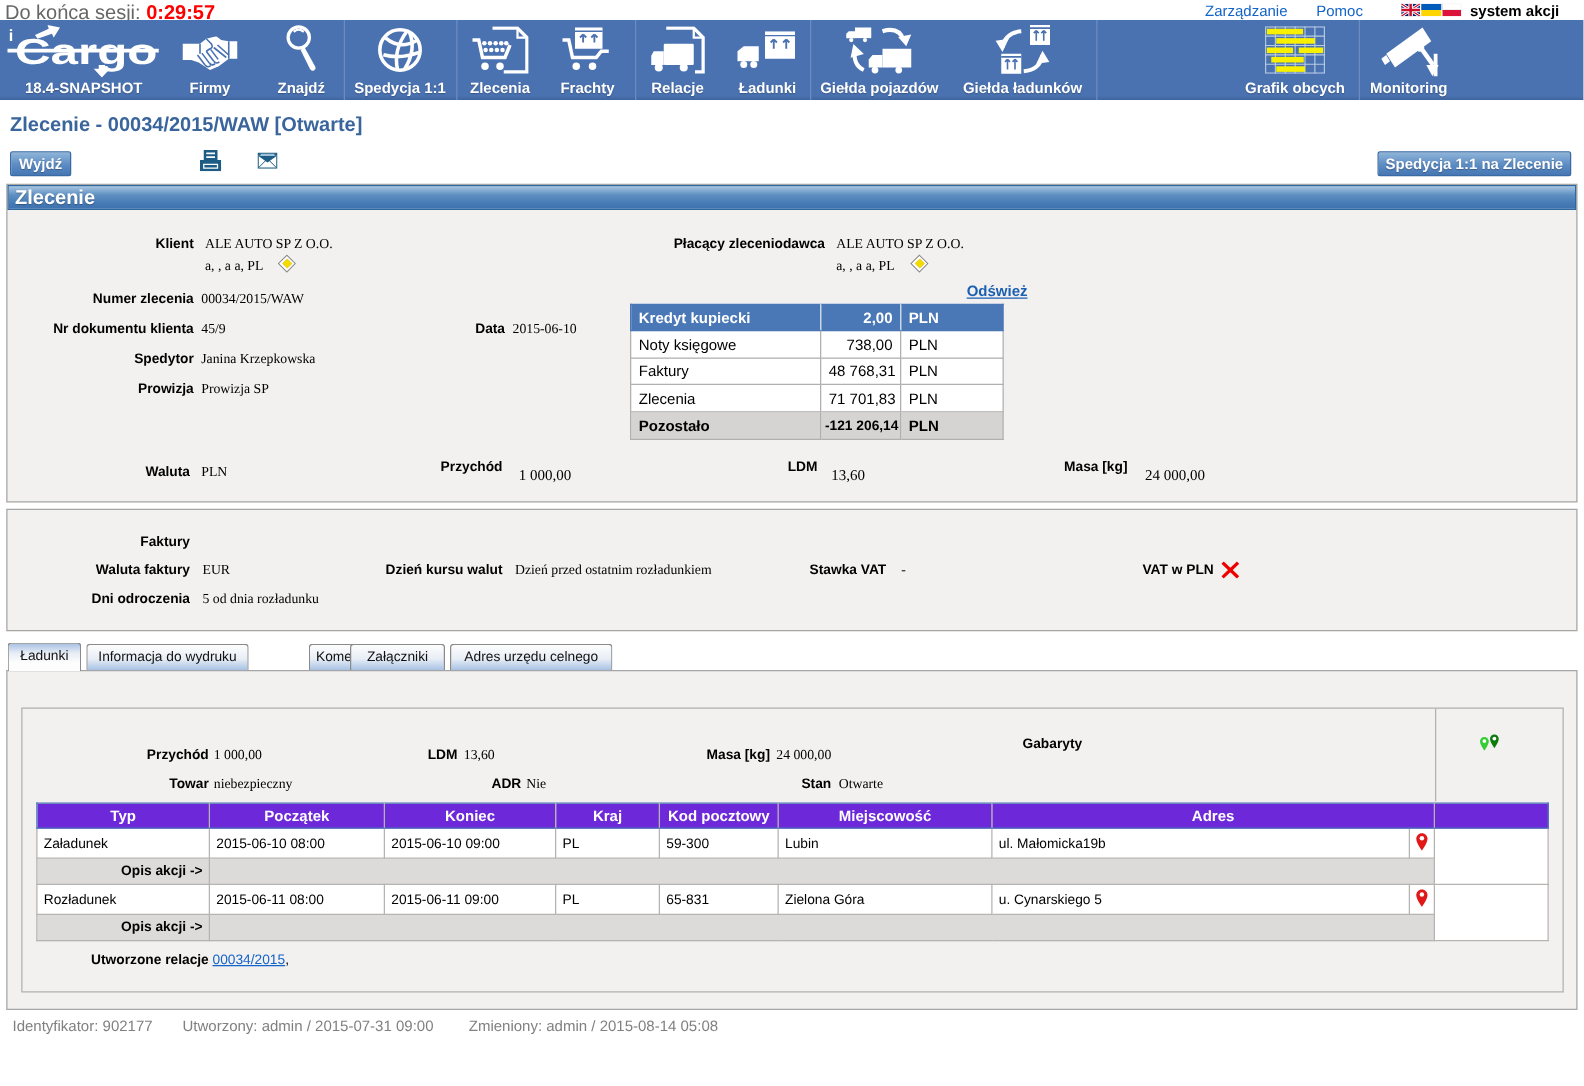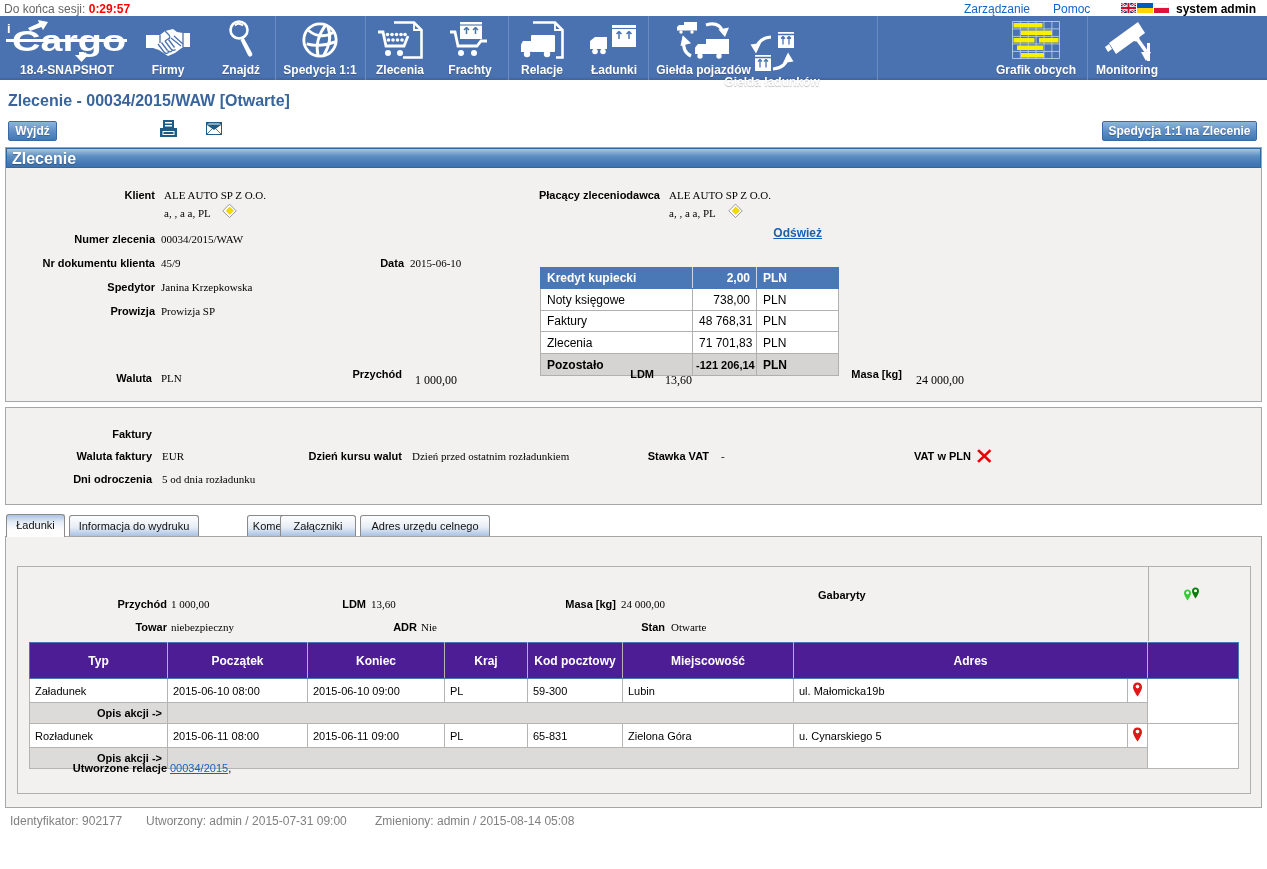--- a/index.html
+++ b/index.html
@@ -3,57 +3,57 @@
 <meta charset="utf-8">
 <style>
 * { margin:0; padding:0; box-sizing:border-box; }
 html,body { background:#fff; }
 body { font-family:"Liberation Sans", sans-serif; font-size:11px; color:#000; }
 #page { position:relative; width:1267px; height:869px; overflow:hidden; background:#fff; }
 .abs { position:absolute; }
 .lbl { font-weight:bold; white-space:nowrap; }
 .val { white-space:nowrap;font-family:Liberation Serif, serif; }
 .r { text-align:right; }
-#sess { position:absolute; left:4px; top:2px; font-size:12px; color:#666; }
+#sess { position:absolute; left:4px; top:2px; font-size:16px; color:#666; }
 #sess b { color:#f00; }
 .toplink { position:absolute; top:2px; font-size:12px; color:#1464c8; }
 #sysadm { position:absolute; top:2px; left:1176px; font-size:12px; font-weight:bold; color:#000; }
 
 
 #nav { position:absolute; left:0; top:16px; width:1267px; height:64px; background:linear-gradient(to bottom,#4a72b0 0%,#4a72b0 95%,#3f639c 100%); }
 .navitem { position:absolute; top:0; height:64px; color:#fff; text-align:center; }
 .navlbl { position:absolute; bottom:3px; left:50%; transform:translateX(-50%); font-size:12px; font-weight:bold; color:#fff; white-space:nowrap; text-shadow:0 1px 1px rgba(0,0,0,.25); }
 .navsep { position:absolute; top:0; width:1px; height:64px; background:#6c8cc0; }
 .navicon { position:absolute; top:5px; left:50%; transform:translateX(-50%); }
 
 
 #title { position:absolute; left:8px; top:92px; font-size:16px; font-weight:bold; color:#39659c; }
 .btn { position:absolute; height:20px; background:linear-gradient(to bottom,#8fb4d8 0%, #5c8cc4 55%, #4677b4 100%); border:1px solid #3a6aa4; border-radius:2px; color:#fff; font-weight:bold; font-size:12px; text-align:center; line-height:18px; text-shadow:0 1px 1px rgba(0,0,0,.3); }
 
 
 .panel { position:absolute; left:5px; width:1257px; border:1px solid #a6a6a6; background:#f2f1f0; }
 .phead { height:20px; border:1px solid #2e689e; background:linear-gradient(to bottom,#a8c6e2 0%, #5f90c2 38%, #4579b5 78%, #3f73b0 100%); color:#fff; font-weight:bold; font-size:16px; line-height:19px; padding-left:5px; text-shadow:0 1px 1px rgba(0,0,0,.3); }
 
 
-#ktab { position:absolute; left:540px; top:243px; border-collapse:collapse; font-size:12px; table-layout:fixed; width:299px;margin-top:24px; }
+#ktab { position:absolute; left:504px; top:243px; border-collapse:collapse; font-size:12px; table-layout:fixed; width:299px; }
 #ktab td { overflow:hidden; }
 #ktab td { border:1px solid #b0b0b0; padding:0 6px; height:21px; background:#fff; white-space:nowrap; }
 #ktab tr.hd td { background:#4a77b6; color:#fff; font-weight:bold; border-color:#4a77b6; border-right-color:#ccd8e8; }
 #ktab tr.hd td:last-child { border-right-color:#4a77b6; }
 #ktab tr.ft td { background:#d5d4d2; font-weight:bold; }
 #ktab tr:nth-child(2) td, #ktab tr:nth-child(4) td, #ktab tr:nth-child(5) td { height:22px; }
 
 
 .tab { position:absolute; top:515px; height:21px; border:1px solid #8a8a8a; border-bottom:none; border-radius:3px 3px 0 0; font-size:11px; text-align:center; color:#111; background:linear-gradient(to bottom,#fdfdfd 0%, #e8eef6 55%, #a8c2e4 100%); line-height:20px; padding:0; }
 .tab.active { background:linear-gradient(to bottom,#aac2e4 0%, #e8eef6 35%, #fdfdfd 70%); top:514px; height:23px; z-index:3; }
 
 
 #btab { position:absolute; left:29px; top:642px; border-collapse:collapse; font-size:11px; z-index:2; }
 #btab td, #btab th { border:1px solid #b6b4b2; padding:0 5px; }
-#btab th { background:#4c1d95; color:#fff; font-weight:bold; font-size:12px; height:36px; border-color:#4a77b6; border-right-color:#b6b4b2; }
+#btab th { background:#6d28d9; color:#fff; font-weight:bold; font-size:12px; height:20px; border-color:#4a77b6; border-right-color:#b6b4b2; }
 #btab td { background:#fff; height:24px; white-space:nowrap; }
 #btab td.pincell { padding:0 2px; text-align:center; }
 #btab tr.opis td { background:#dcdbd9; height:21px; }
 
 .link { color:#1464c8; text-decoration:underline; }
 #footer { position:absolute; top:814px; font-size:12px; color:#808080; }
 </style>
 </head>
 <body>
 <div id="page">
@@ -76,21 +76,21 @@
         <rect width="16" height="5" fill="#005BBB"></rect>
         <rect y="5" width="16" height="5" fill="#FFD500"></rect>
       </g>
 
       <g transform="translate(33,0)">
         <rect width="15" height="5" fill="#fff" stroke="#ccc" stroke-width="0.5"></rect>
         <rect y="5" width="15" height="5" fill="#DC143C"></rect>
       </g>
     </svg>
   </div>
-  <div id="sysadm">system admin</div>
+  <div id="sysadm">system akcji</div>
 
   <div id="nav">
 
     <div class="navsep" style="left:275px;"></div>
     <div class="navsep" style="left:365px;"></div>
     <div class="navsep" style="left:508px;"></div>
     <div class="navsep" style="left:648px;"></div>
     <div class="navsep" style="left:877px;"></div>
     <div class="navsep" style="left:1087px;"></div>
 
@@ -223,21 +223,21 @@
             <circle cx="44" cy="36" r="2.7"></circle>
         </g>
         <path d="M31 5 q 13 -4 17 7" fill="none" stroke="#fff" stroke-width="3.2"></path>
         <path d="M50 17 L43.5 9.5 L54 7.5 Z" fill="#fff"></path>
         <path d="M9 19 q -2 13 7 17" fill="none" stroke="#fff" stroke-width="3.2"></path>
         <path d="M9 15 L4 25 L15 25 Z" fill="#fff" transform="rotate(-15 9 20)"></path>
       </svg>
       <div class="navlbl">Giełda pojazdów</div>
     </div>
 
-    <div class="navitem" style="left:716px; width:112px;margin-top:12px;">
+    <div class="navitem" style="left:762px; width:112px;">
       <svg class="navicon" style="top:4px;" width="54" height="42" viewBox="0 0 54 42">
         <g fill="#fff">
           <rect x="33" y="0" width="16" height="16"></rect>
           <rect x="10" y="23" width="16" height="16"></rect>
         </g>
         <g stroke="#4a72b0" stroke-width="1.3" fill="none">
           <path d="M38 5 L38 12.5 M38 4.5 L36 6.5 M38 4.5 L40 6.5 M44 5 L44 12.5 M44 4.5 L42 6.5 M44 4.5 L46 6.5 M33 2.5 L49 2.5"></path>
           <path d="M15 28 L15 35.5 M15 27.5 L13 29.5 M15 27.5 L17 29.5 M21 28 L21 35.5 M21 27.5 L19 29.5 M21 27.5 L23 29.5 M10 25.5 L26 25.5"></path>
         </g>
         <path d="M26 5 q -13 1 -15 13" fill="none" stroke="#fff" stroke-width="3.2"></path>

